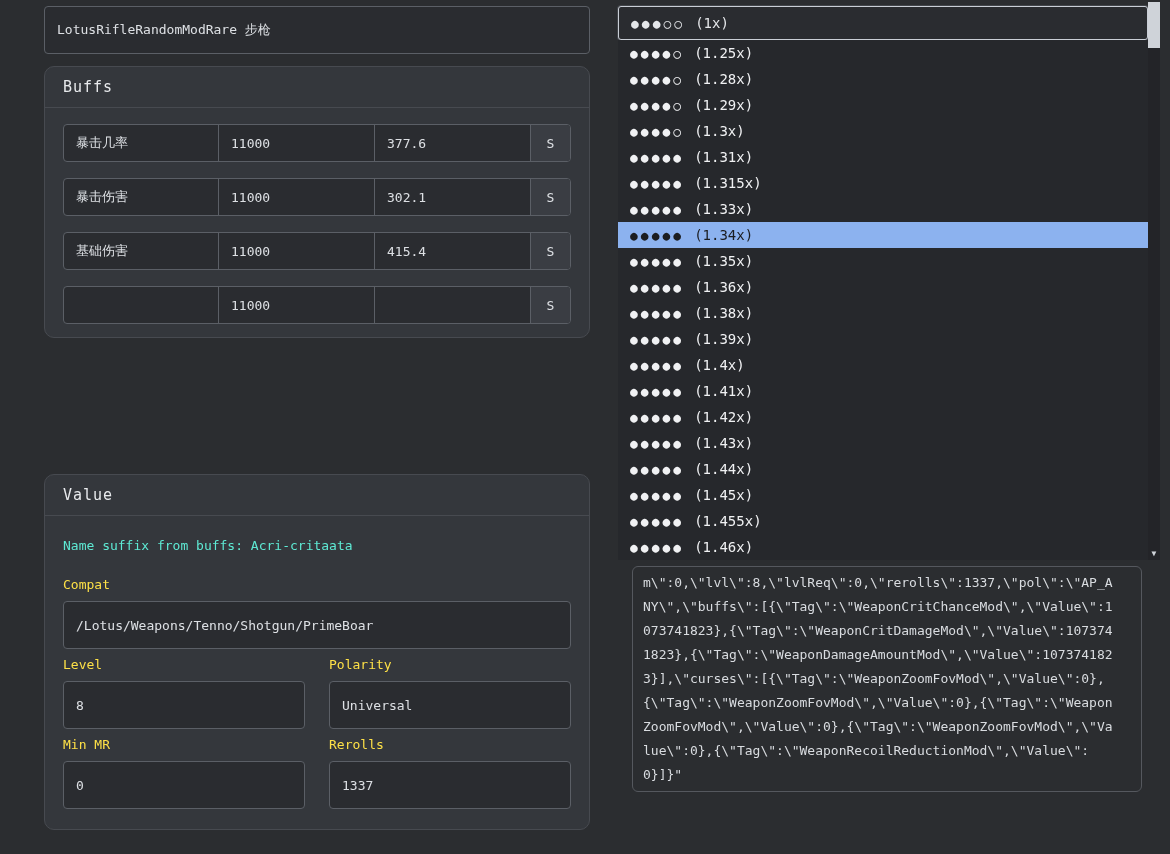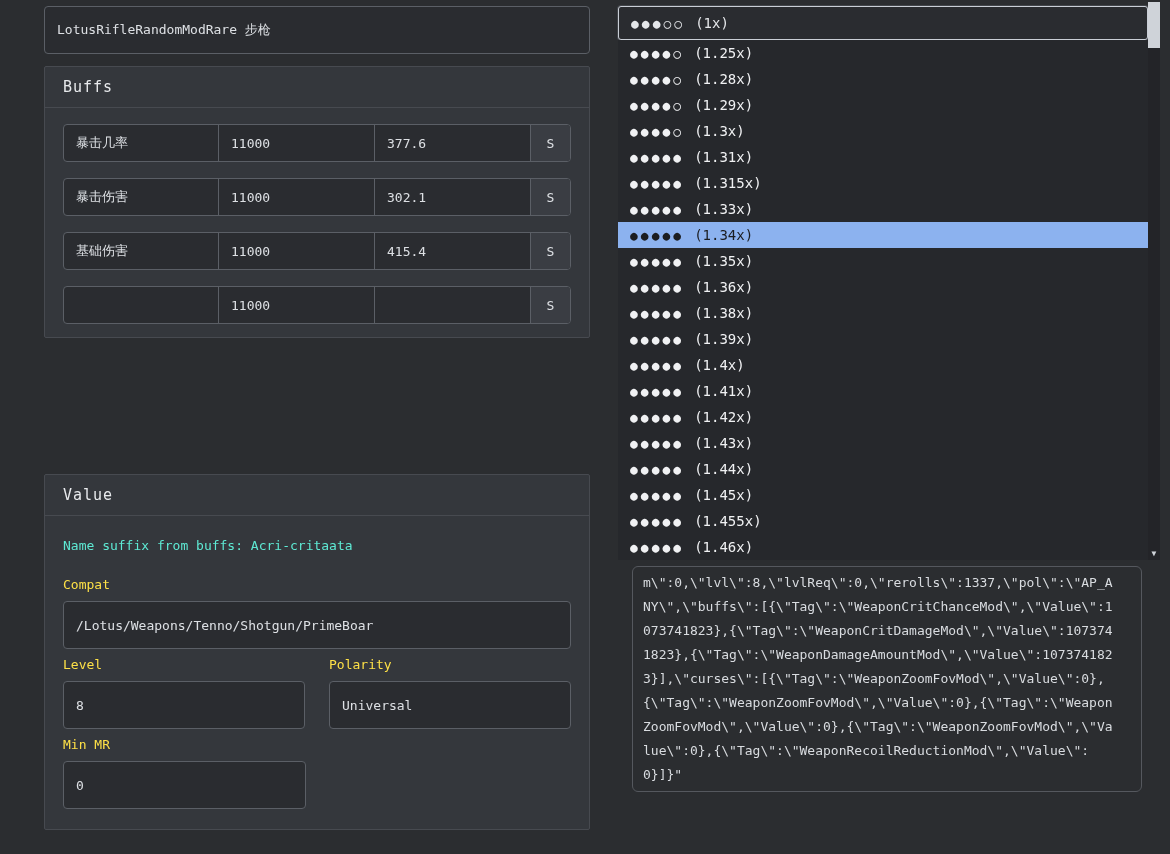--- a/index.html
+++ b/index.html
@@ -6,21 +6,21 @@
   html,body { margin:0; padding:0; background:#2b2d30; }
   body { font-family:"DejaVu Sans Mono", monospace; color:#e4e6e9; }
   .stage { position:relative; width:1170px; height:854px; overflow:hidden; background:#2b2d30; }
 
   .tinput {
     background:#2a2c30; border:1px solid #5b5f66; border-radius:4px;
     height:48px; display:flex; align-items:center; padding:0 12px;
     font-size:13px; color:#dde0e4; white-space:nowrap; overflow:hidden;
   }
 
-  .panel { position:absolute; background:#34373c; border:1px solid #474a50; border-radius:2px; }
+  .panel { position:absolute; background:#34373c; border:1px solid #474a50; border-radius:10px; }
   .panel-header { padding:11px 18px; border-bottom:1px solid #474a50; font-size:15px; color:#e8eaed; letter-spacing:1px; }
 
   
   .weapon-input { position:absolute; left:44px; top:6px; width:546px; }
 
   
   .buffs-panel { left:44px; top:66px; width:546px; height:272px; }
   .buff-rows { padding:16px 18px; display:flex; flex-direction:column; gap:16px; }
   .buff-row { display:flex; height:38px; border:1px solid #5b5f66; border-radius:4px; background:#2a2c30; overflow:hidden; }
   .buff-row .cell { border-right:1px solid #5b5f66; display:flex; align-items:center; padding:0 12px; font-size:13px; color:#dde0e4; }
@@ -123,20 +123,24 @@
         <div class="col">
           <div class="field-label">Polarity</div>
           <div class="tinput">Universal</div>
         </div>
       </div>
 
       <div class="two-col">
         <div class="col">
           <div class="field-label">Min MR</div>
           <div class="tinput">0</div>
+        </div>
+        <div class="col">
+          <div class="field-label">Rerolls</div>
+          <div class="tinput">1337</div>
         </div>
       </div>
     </div>
   </div>
 
   <div class="combobox">
     <span class="dots">●●●○○</span>
     <span>(1x)</span>
   </div>
 

